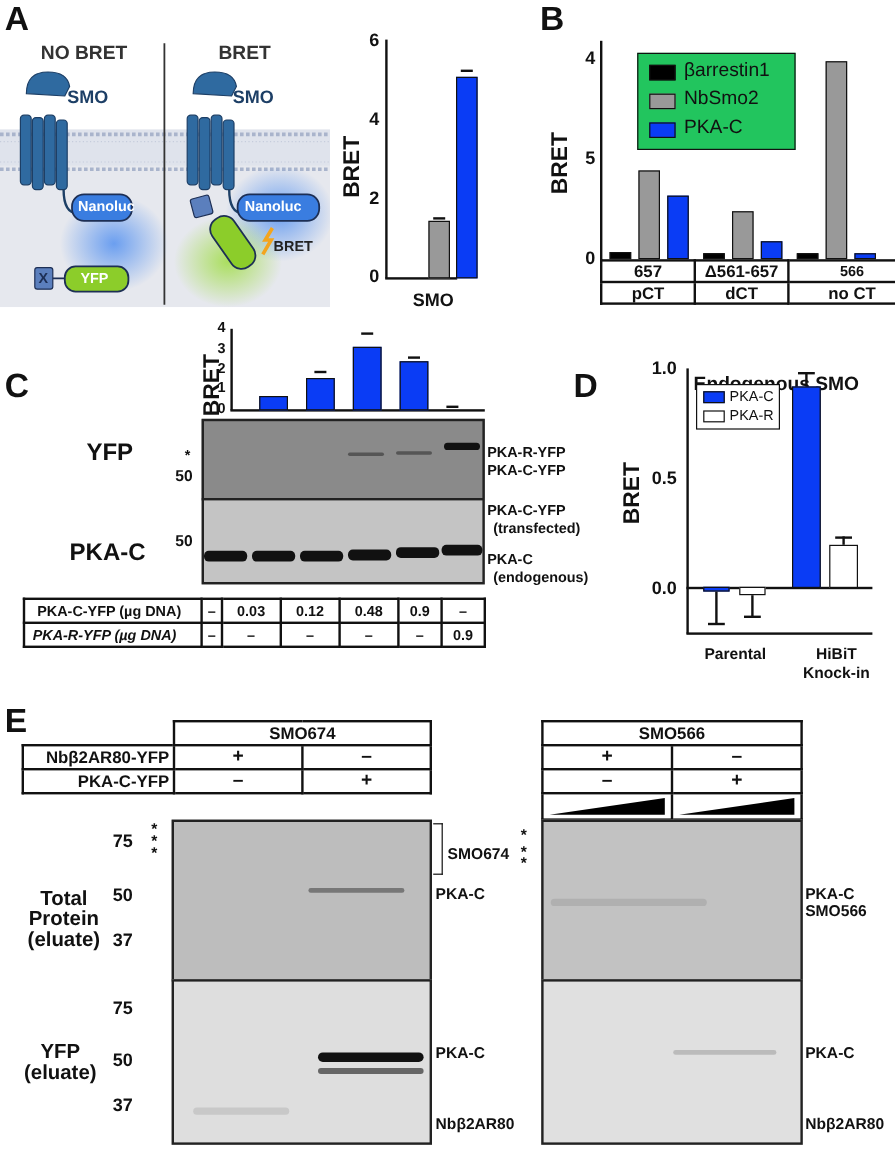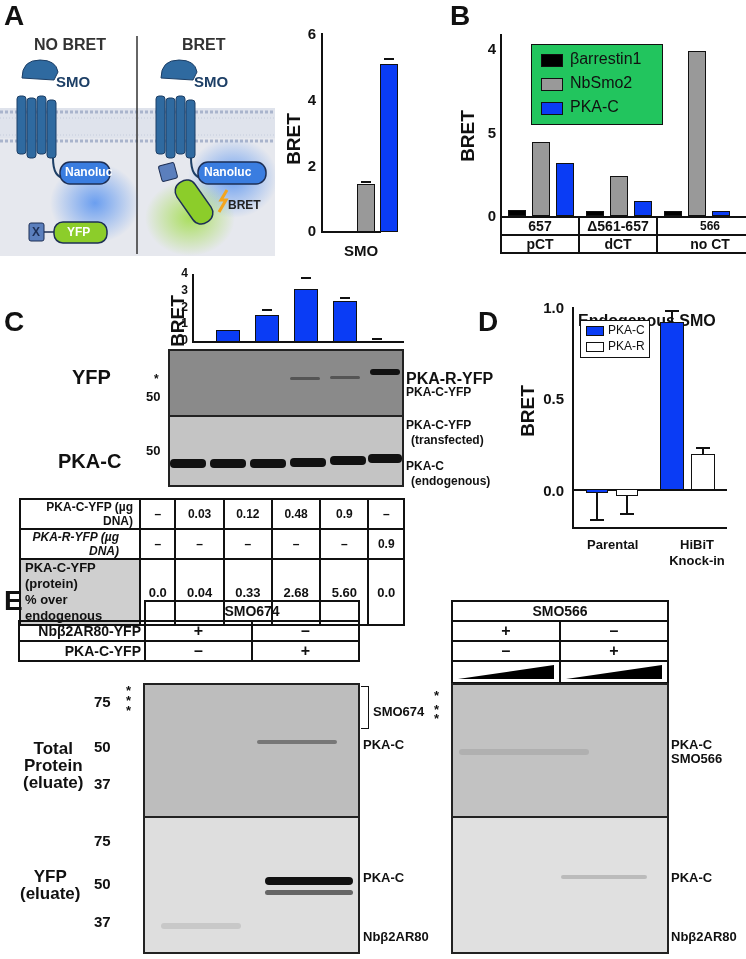--- a/index.html
+++ b/index.html
@@ -168,58 +168,46 @@
   <div class="band" style="left:80px;top:42px;width:36px;height:9px;background:#111;"></div>
   <div class="band" style="left:120px;top:41px;width:36px;height:9px;background:#111;"></div>
   <div class="band" style="left:160px;top:39px;width:36px;height:9px;background:#111;"></div>
   <div class="band" style="left:198px;top:37px;width:34px;height:9px;background:#111;"></div>
 </div>
 <div class="lbl" style="left:72px;top:366px;font-size:20px;">YFP</div>
 <div class="lbl" style="left:58px;top:450px;font-size:20px;">PKA-C</div>
 <div class="lbl" style="left:154px;top:372px;font-size:12px;">*</div>
 <div class="lbl" style="left:146px;top:389px;">50</div>
 <div class="lbl" style="left:146px;top:443px;">50</div>
-<div class="lbl" style="left:406px;top:370px;font-size:16px;">PKA-R-YFP</div>
+<div class="lbl" style="left:406px;top:370px;font-size:12px;">PKA-R-YFP</div>
 <div class="lbl" style="left:406px;top:385px;font-size:12px;">PKA-C-YFP</div>
 <div class="lbl" style="left:406px;top:418px;font-size:12px;">PKA-C-YFP</div>
 <div class="lbl" style="left:411px;top:433px;font-size:12px;">(transfected)</div>
 <div class="lbl" style="left:406px;top:459px;font-size:12px;">PKA-C</div>
 <div class="lbl" style="left:411px;top:474px;font-size:12px;">(endogenous)</div>
 
 <table class="grid" style="left:19px;top:498px;width:386px;">
   <tbody>
       <tr style="height:20px;">
-    <td style="width:120px;text-align:right;padding-right:6px;">PKA-C-YFP (µg DNA)</td>
+    <td style="width:148px;padding-right:6px;">PKA-C-YFP (µg DNA)</td>
     <td>–</td>
     <td>0.03</td>
     <td>0.12</td>
     <td>0.48</td>
     <td>0.9</td>
     <td>–</td>
   </tr>
   <tr style="height:20px;">
     <td style="text-align:right;padding-right:20px;font-style:italic;">PKA-R-YFP (µg DNA)</td>
     <td>–</td>
     <td>–</td>
     <td>–</td>
     <td>–</td>
     <td>–</td>
     <td>0.9</td>
-  </tr>
-  <tr style="height:38px;">
-    <td style="background:#cfcfcf;text-align:left;padding-left:4px;font-size:13px;line-height:16px;">
-      <div>PKA-C-YFP (protein)</div>
-      <div>% over endogenous</div>
-    </td>
-    <td style="font-size:13px;">0.0</td>
-    <td style="font-size:13px;">0.04</td>
-    <td style="font-size:13px;">0.33</td>
-    <td style="font-size:13px;">2.68</td>
-    <td style="font-size:13px;">5.60</td>
-    <td style="font-size:13px;">0.0</td>
   </tr>
 </tbody>
   </table>
 
 <div class="panel-letter" style="left:478px;top:306px;">D</div>
 <div class="lbl" style="left:578px;top:312px;font-size:16px;">Endogenous SMO</div>
 <div class="ylabel" style="left:502px;top:400px;">BRET</div>
 <div class="tick" style="left:532px;top:299px;width:32px;">1.0</div>
 <div class="tick" style="left:532px;top:390px;width:32px;">0.5</div>
 <div class="tick" style="left:532px;top:482px;width:32px;">0.0</div>

